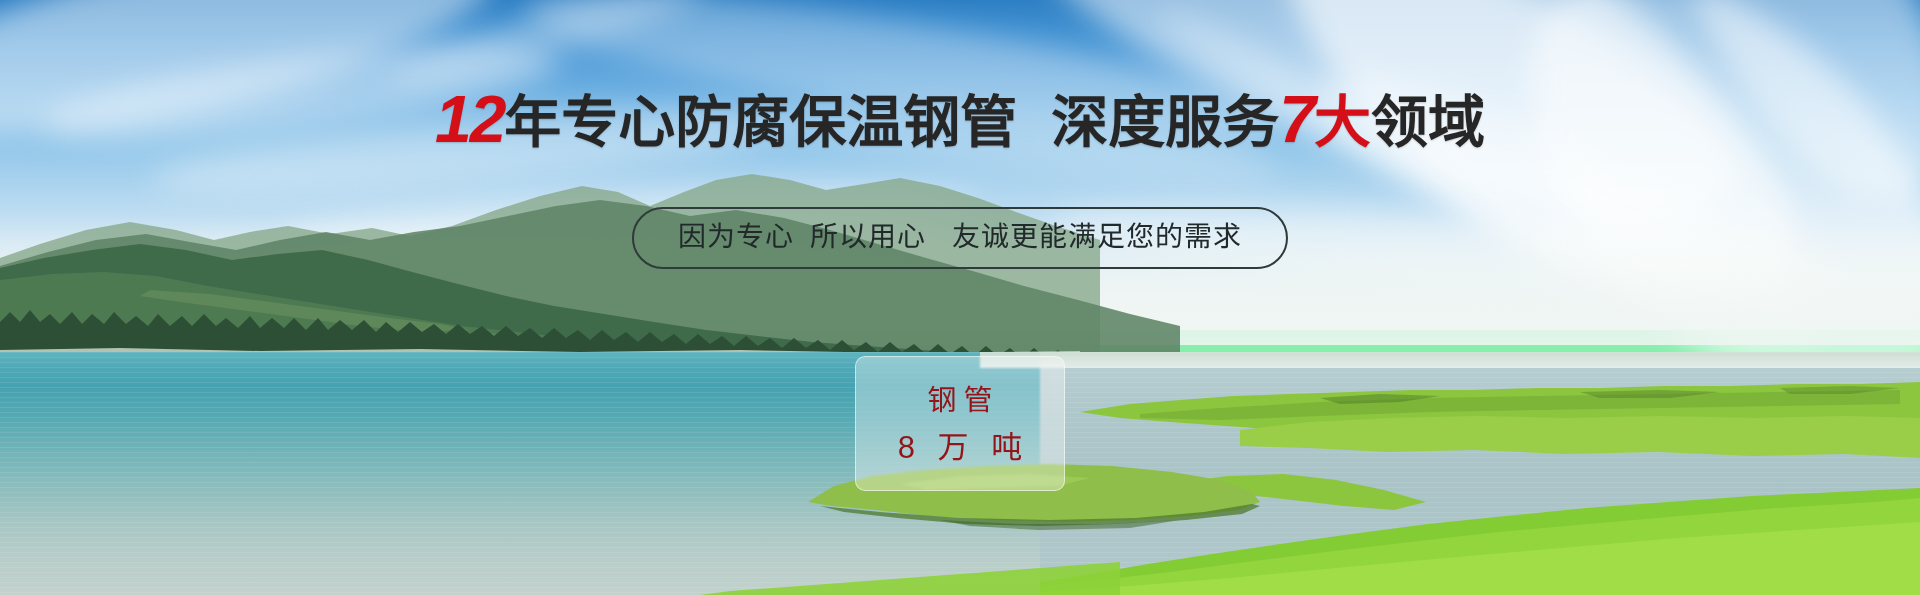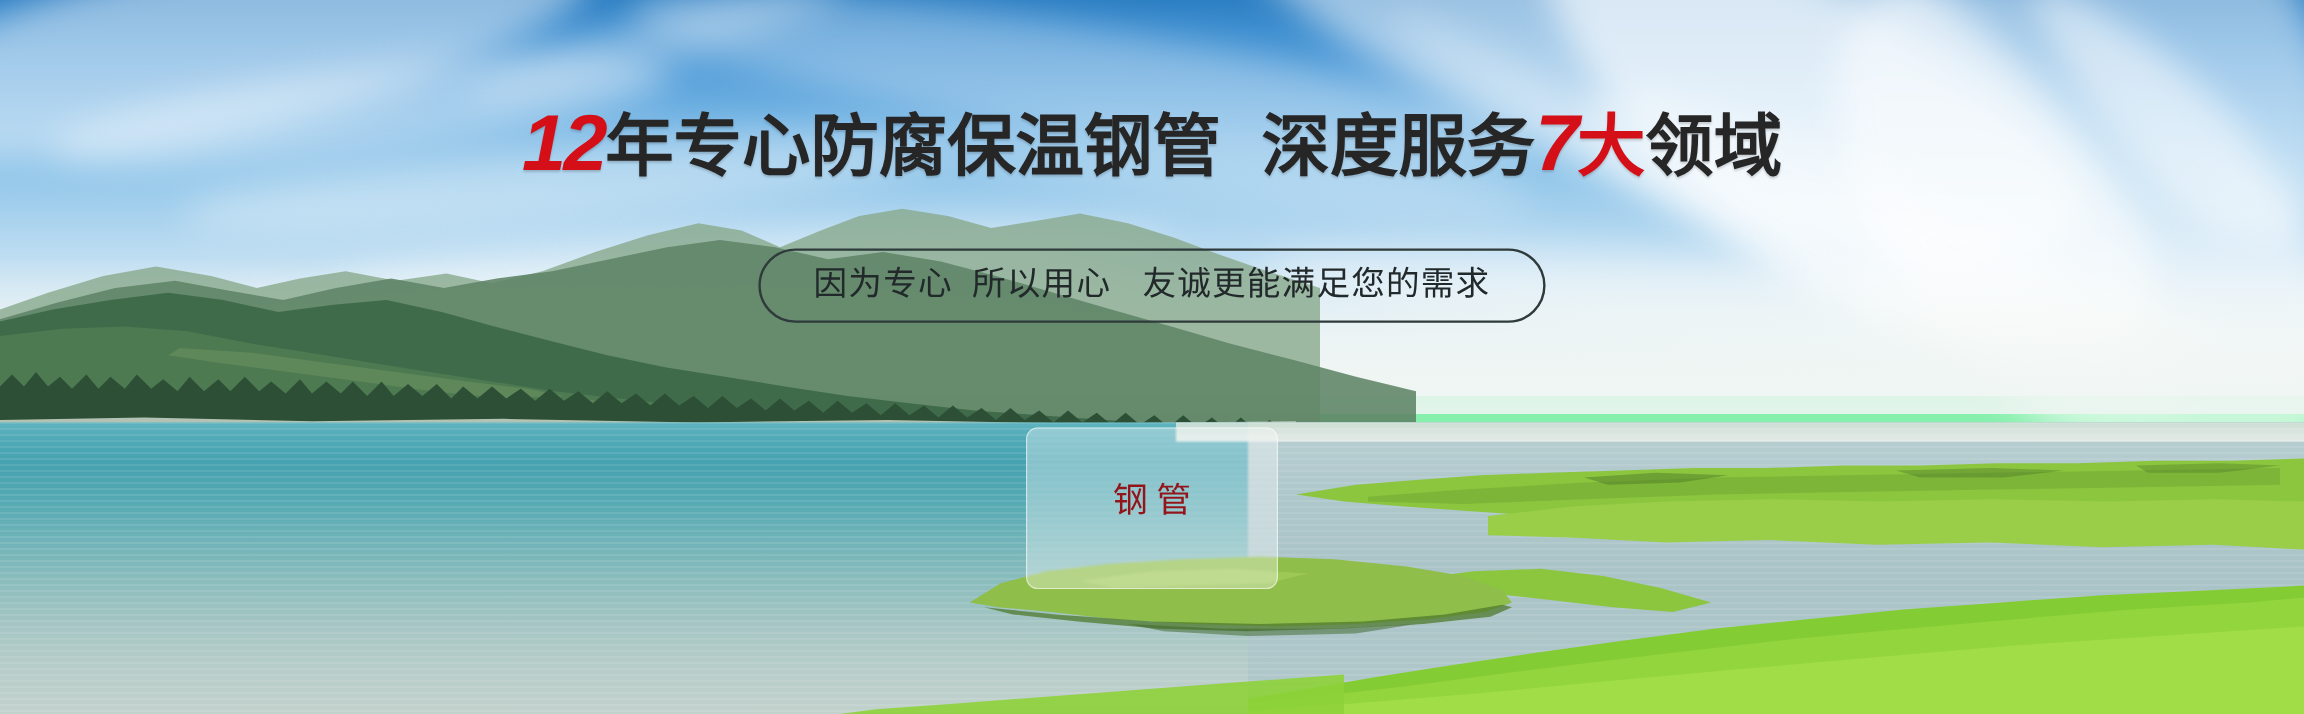--- a/index.html
+++ b/index.html
@@ -324,19 +324,20 @@
   </div>
 
   <div class="pill">
     <span>因为专心</span><span class="sp"></span><span>所以用心</span><span class="sp2"></span><span>友诚更能满足您的需求</span>
   </div>
 
   <div class="cards">
 
     <div class="card c1">
       <div class="lbl">钢管</div>
+      <div class="val"><span>8 万 吨</span></div>
     </div>
 
 
 
   </div>
 
 </div>
 
 </body></html>

